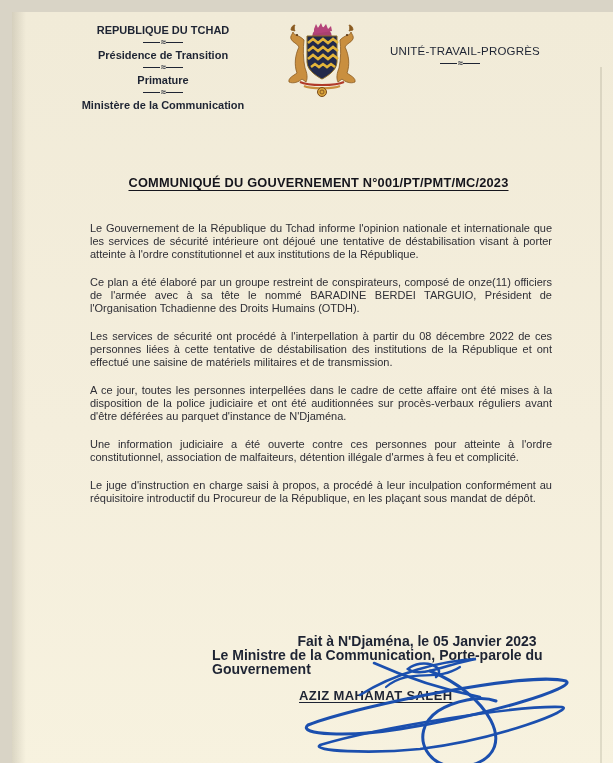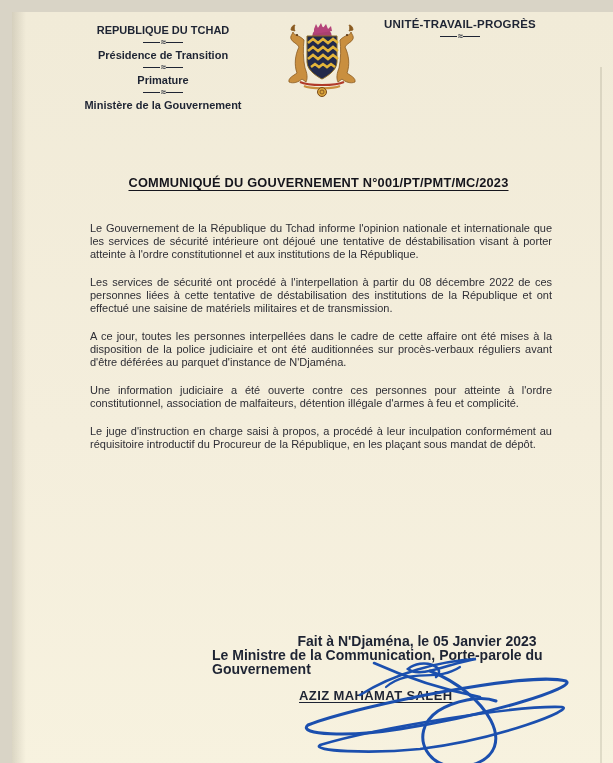--- a/index.html
+++ b/index.html
@@ -30,22 +30,22 @@
   .hdr-left{
     position:absolute;left:35px;top:12px;width:232px;
     text-align:center;color:#1e2433;font-weight:bold;font-size:11px;
   }
   .hdr-left .line{margin:0;padding:0;}
   .orn{display:flex;justify-content:center;align-items:center;height:13px;color:#1e2433;}
   .orn .orn-line{width:17px;border-top:1.6px solid #1e2433;display:inline-block;}
   .orn .orn-squig{font-size:9px;font-weight:bold;line-height:5px;letter-spacing:-1px;padding:0 1px;}
   .orn .orn-squig::before{content:"≈";}
   .hdr-right{
-    position:absolute;left:368px;top:6px;width:160px;
-    text-align:center;color:#1e2433;font-weight:bold;font-size:11.5px;letter-spacing:.2px;
+    position:absolute;left:368px;top:33px;width:160px;
+    text-align:right;color:#1e2433;font-weight:normal;font-size:11.5px;letter-spacing:.2px;
   }
   .emblem{position:absolute;left:262px;top:8px;width:96px;height:82px;}
 
   
   .title{
     position:absolute;left:0;top:163px;width:100%;
     text-align:center;font-weight:bold;font-size:12.8px;color:#15151c;
     letter-spacing:.2px;
   }
   .title span{text-decoration:underline;text-underline-offset:3px;}
@@ -90,21 +90,21 @@
         <span class="orn-line"></span>
         <span class="orn-squig"></span>
         <span class="orn-line"></span>
       </div>
     <div class="line">Primature</div>
     <div class="orn">
         <span class="orn-line"></span>
         <span class="orn-squig"></span>
         <span class="orn-line"></span>
       </div>
-    <div class="line">Ministère de la Gouvernement</div>
+    <div class="line">Ministère de la Communication</div>
   </div>
 
   <svg class="emblem" viewBox="0 0 96 82">
 
     <g>
       <path d="M38,17 A10,10 0 0 1 58,17 Z" fill="#a94170"></path>
       <path d="M40,9 l2,-5 2,4 3,-5 2,5 3,-4 2,5 3,-3 1,5 -18,3 Z" fill="#b5447a"></path>
     </g>
 
     <path d="M33,16 h30 v26 c0,10 -15,17 -15,17 c0,0 -15,-7 -15,-17 Z" fill="#222a4c" stroke="#8a6a23" stroke-width="1"></path>
@@ -143,20 +143,21 @@
         <span class="orn-line"></span>
       </div>
   </div>
 
   <div class="title">
     <span>COMMUNIQUÉ DU GOUVERNEMENT N°001/PT/PMT/MC/2023</span>
   </div>
 
   <div class="bodytxt">
     <p>Le Gouvernement de la République du Tchad informe l'opinion nationale et internationale que les services de sécurité intérieure ont déjoué une tentative de déstabilisation visant à porter atteinte à l'ordre constitutionnel et aux institutions de la République.</p>
+    <p>Ce plan a été élaboré par un groupe restreint de conspirateurs, composé de onze(11) officiers de l'armée avec à sa tête le nommé BARADINE BERDEI TARGUIO, Président de l'Organisation Tchadienne des Droits Humains (OTDH).</p>
     <p>Les services de sécurité ont procédé à l'interpellation à partir du 08 décembre 2022 de ces personnes liées à cette tentative de déstabilisation des institutions de la République et ont effectué une saisine de matériels militaires et de transmission.</p>
     <p>A ce jour, toutes les personnes interpellées dans le cadre de cette affaire ont été mises à la disposition de la police judiciaire et ont été auditionnées sur procès-verbaux réguliers avant d'être déférées au parquet d'instance de N'Djaména.</p>
     <p>Une information judiciaire a été ouverte contre ces personnes pour atteinte à l'ordre constitutionnel, association de malfaiteurs, détention illégale d'armes à feu et complicité.</p>
     <p>Le juge d'instruction en charge saisi à propos, a procédé à leur inculpation conformément au réquisitoire introductif du Procureur de la République, en les plaçant sous mandat de dépôt.</p>
   </div>
 
   <div class="signoff">
     <div class="date">Fait à N'Djaména, le 05 Janvier 2023</div>
     <div class="mtitle">Le Ministre de la Communication, Porte-parole du Gouvernement</div>
   </div>

